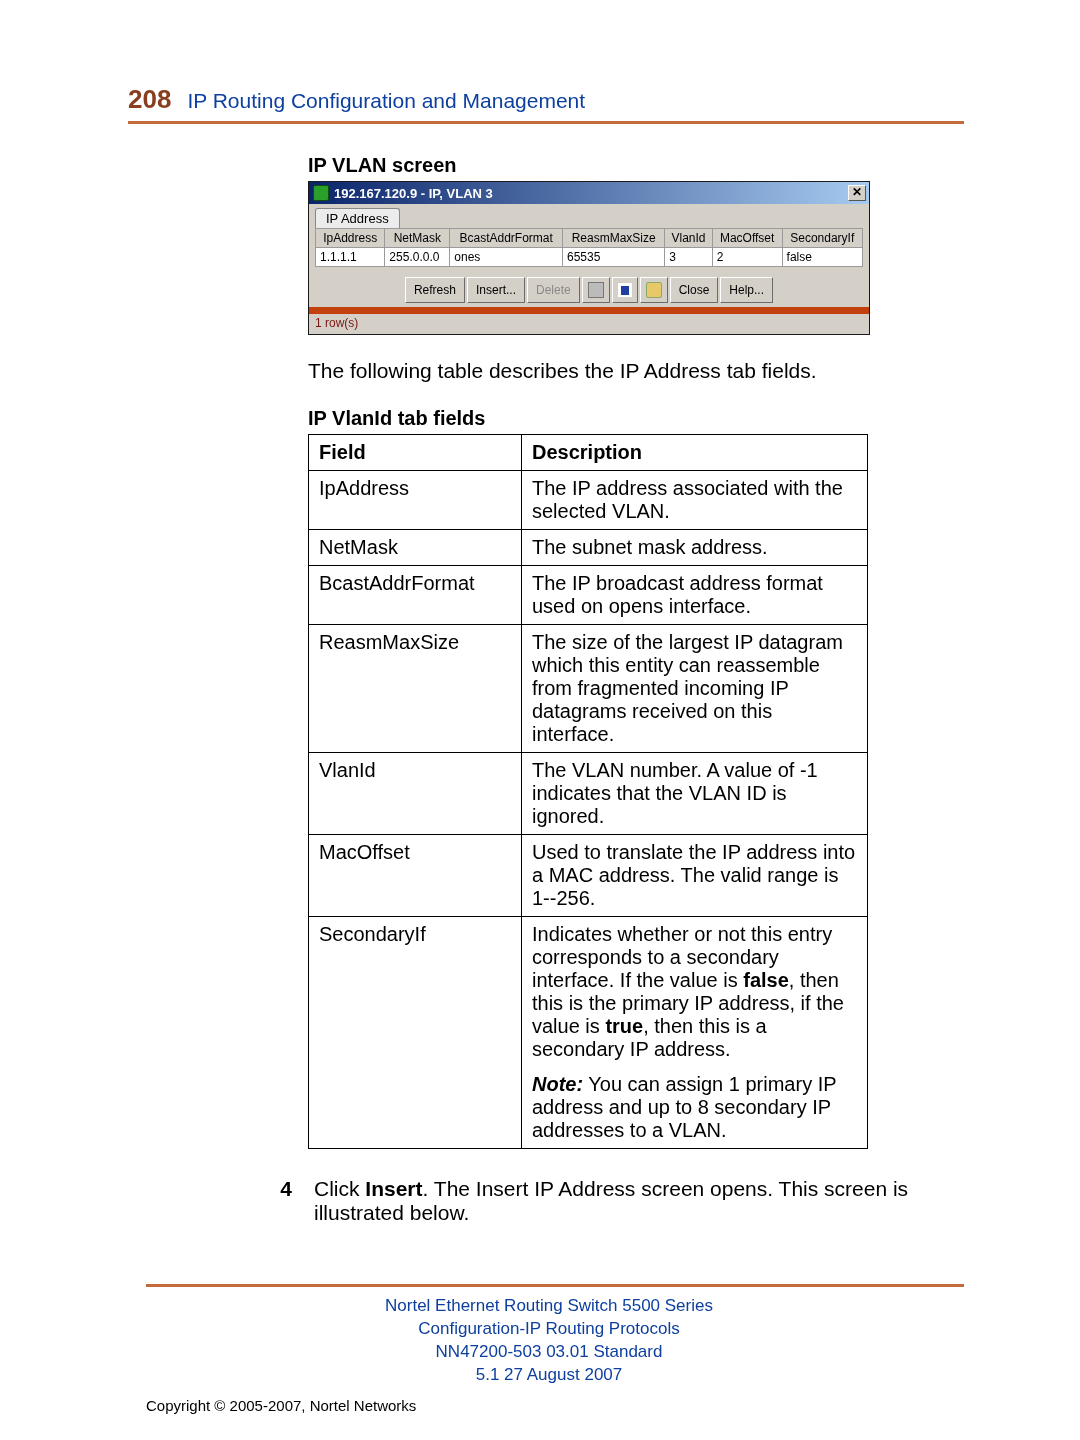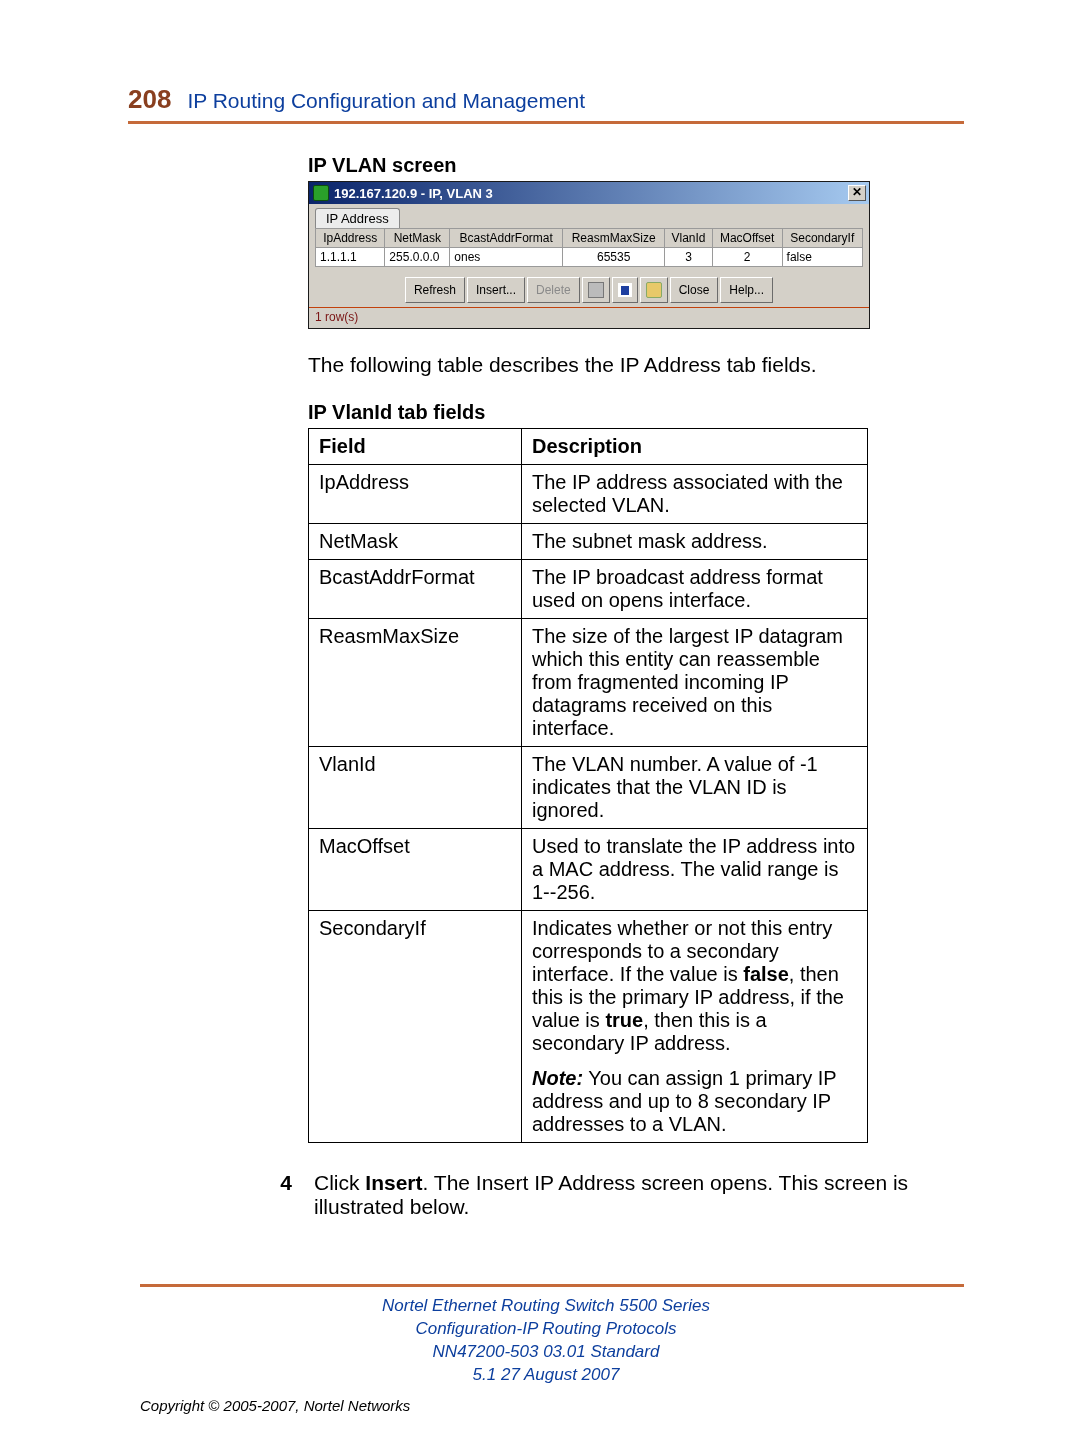--- a/index.html
+++ b/index.html
@@ -116,21 +116,21 @@
   }
   .dialog table.grid th, .dialog table.grid td {
     border:1px solid #9a9a9a;
     padding:2px 4px;
     white-space:nowrap;
   }
   .dialog table.grid th {
     background:var(--win-grey);
     font-weight:normal;
   }
-  .dialog table.grid td.num { text-align:center;margin-left:28px; }
+  .dialog table.grid td.num { text-align:left;margin-left:28px; }
   .dialog .btnrow {
     display:flex;
     justify-content:center;
     gap:2px;
     padding:6px 0 4px 0;
     flex-wrap:wrap;
   }
   .dialog .wbtn {
     background:var(--win-grey);
     border:1px solid #fff;
@@ -145,21 +145,21 @@
     align-items:center;
     gap:4px;
   }
   .dialog .wbtn.disabled { color:#8a8a8a; }
   .dialog .wbtn.icon { padding:2px 5px; }
   .mini-icon { width:14px; height:14px; display:inline-block; }
   .mi-copy { background:#bbb; border:1px solid #777; }
   .mi-save { background:#1e3fa0; box-shadow: inset 3px 3px 0 #fff, inset -3px 3px 0 #fff, inset 3px -2px 0 #fff, inset -3px -2px 0 #fff; }
   .mi-print { background:#e7c96a; border:1px solid #8a6; border-radius:2px; }
   .dialog .statusbar {
-    border-top:1px solid #c2410c;
+    border-top:7px solid #c2410c;
     padding:2px 6px 4px 6px;
     color:#7a1515;
     font-size:12px;
   }
 
   
   .para { margin:24px 0 24px 0; font-size:21px; }
   .step-row { display:flex; gap:22px; margin-top:28px; }
   .step-num { font-weight:bold; min-width:24px; text-align:right; font-size:21px; }
   .step-text { font-size:21px; }
@@ -185,21 +185,21 @@
     width:230px; height:120px;
     background: linear-gradient(to right, #0a2f86 0%, #2a5ec9 22%, #9aa6e0 42%, #dce0f0 60%, #8f8fd0 78%, #4a52be 100%);
     border:1px solid #1c1c1c;
     margin-top:4px;
   }
 
   
   .foot-rule { height:3px; background:var(--rule-orange); margin:0 116px 0 128px; }
   .footer {
     position:absolute;
-    left:12px; right:0; bottom:26px;font-style:italic;
+    left:18px; right:0; bottom:26px;
   }
   .footer-lines {
     text-align:center;
     color:var(--link-blue);
     font-size:17px;
     line-height:1.35;
     margin-top:8px;
   }
   .copyright {
     margin:10px 0 0 128px;

